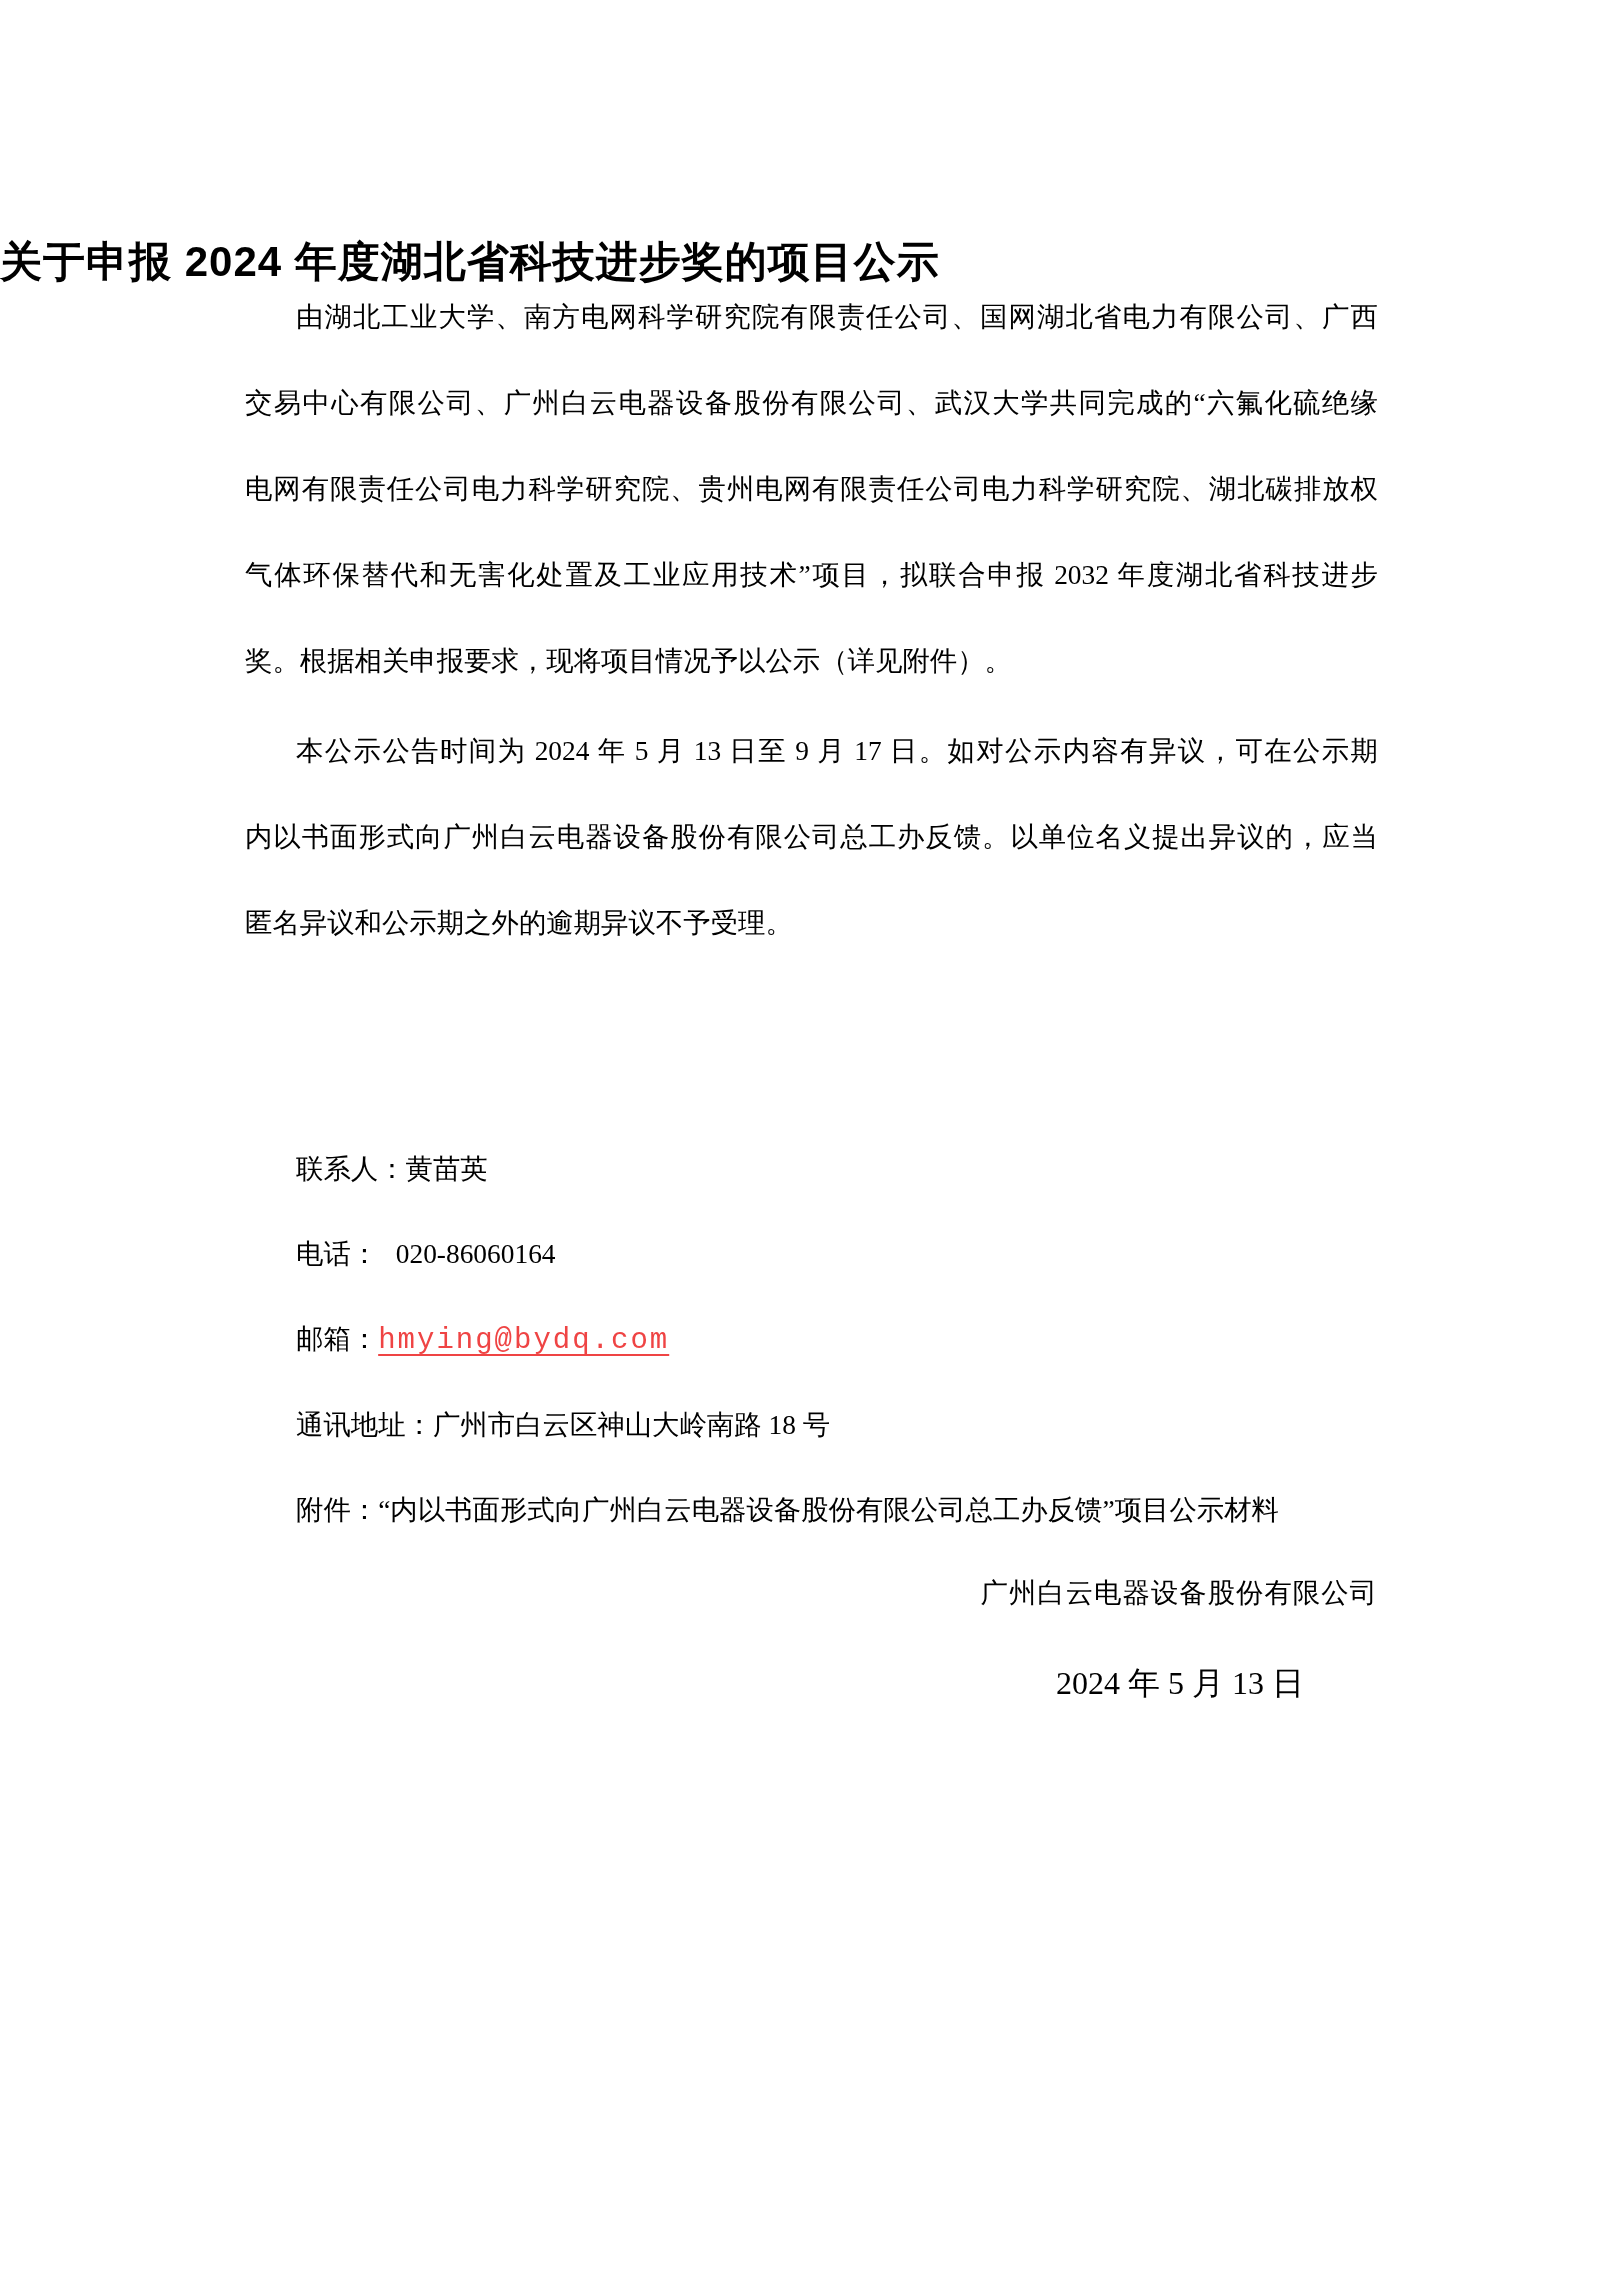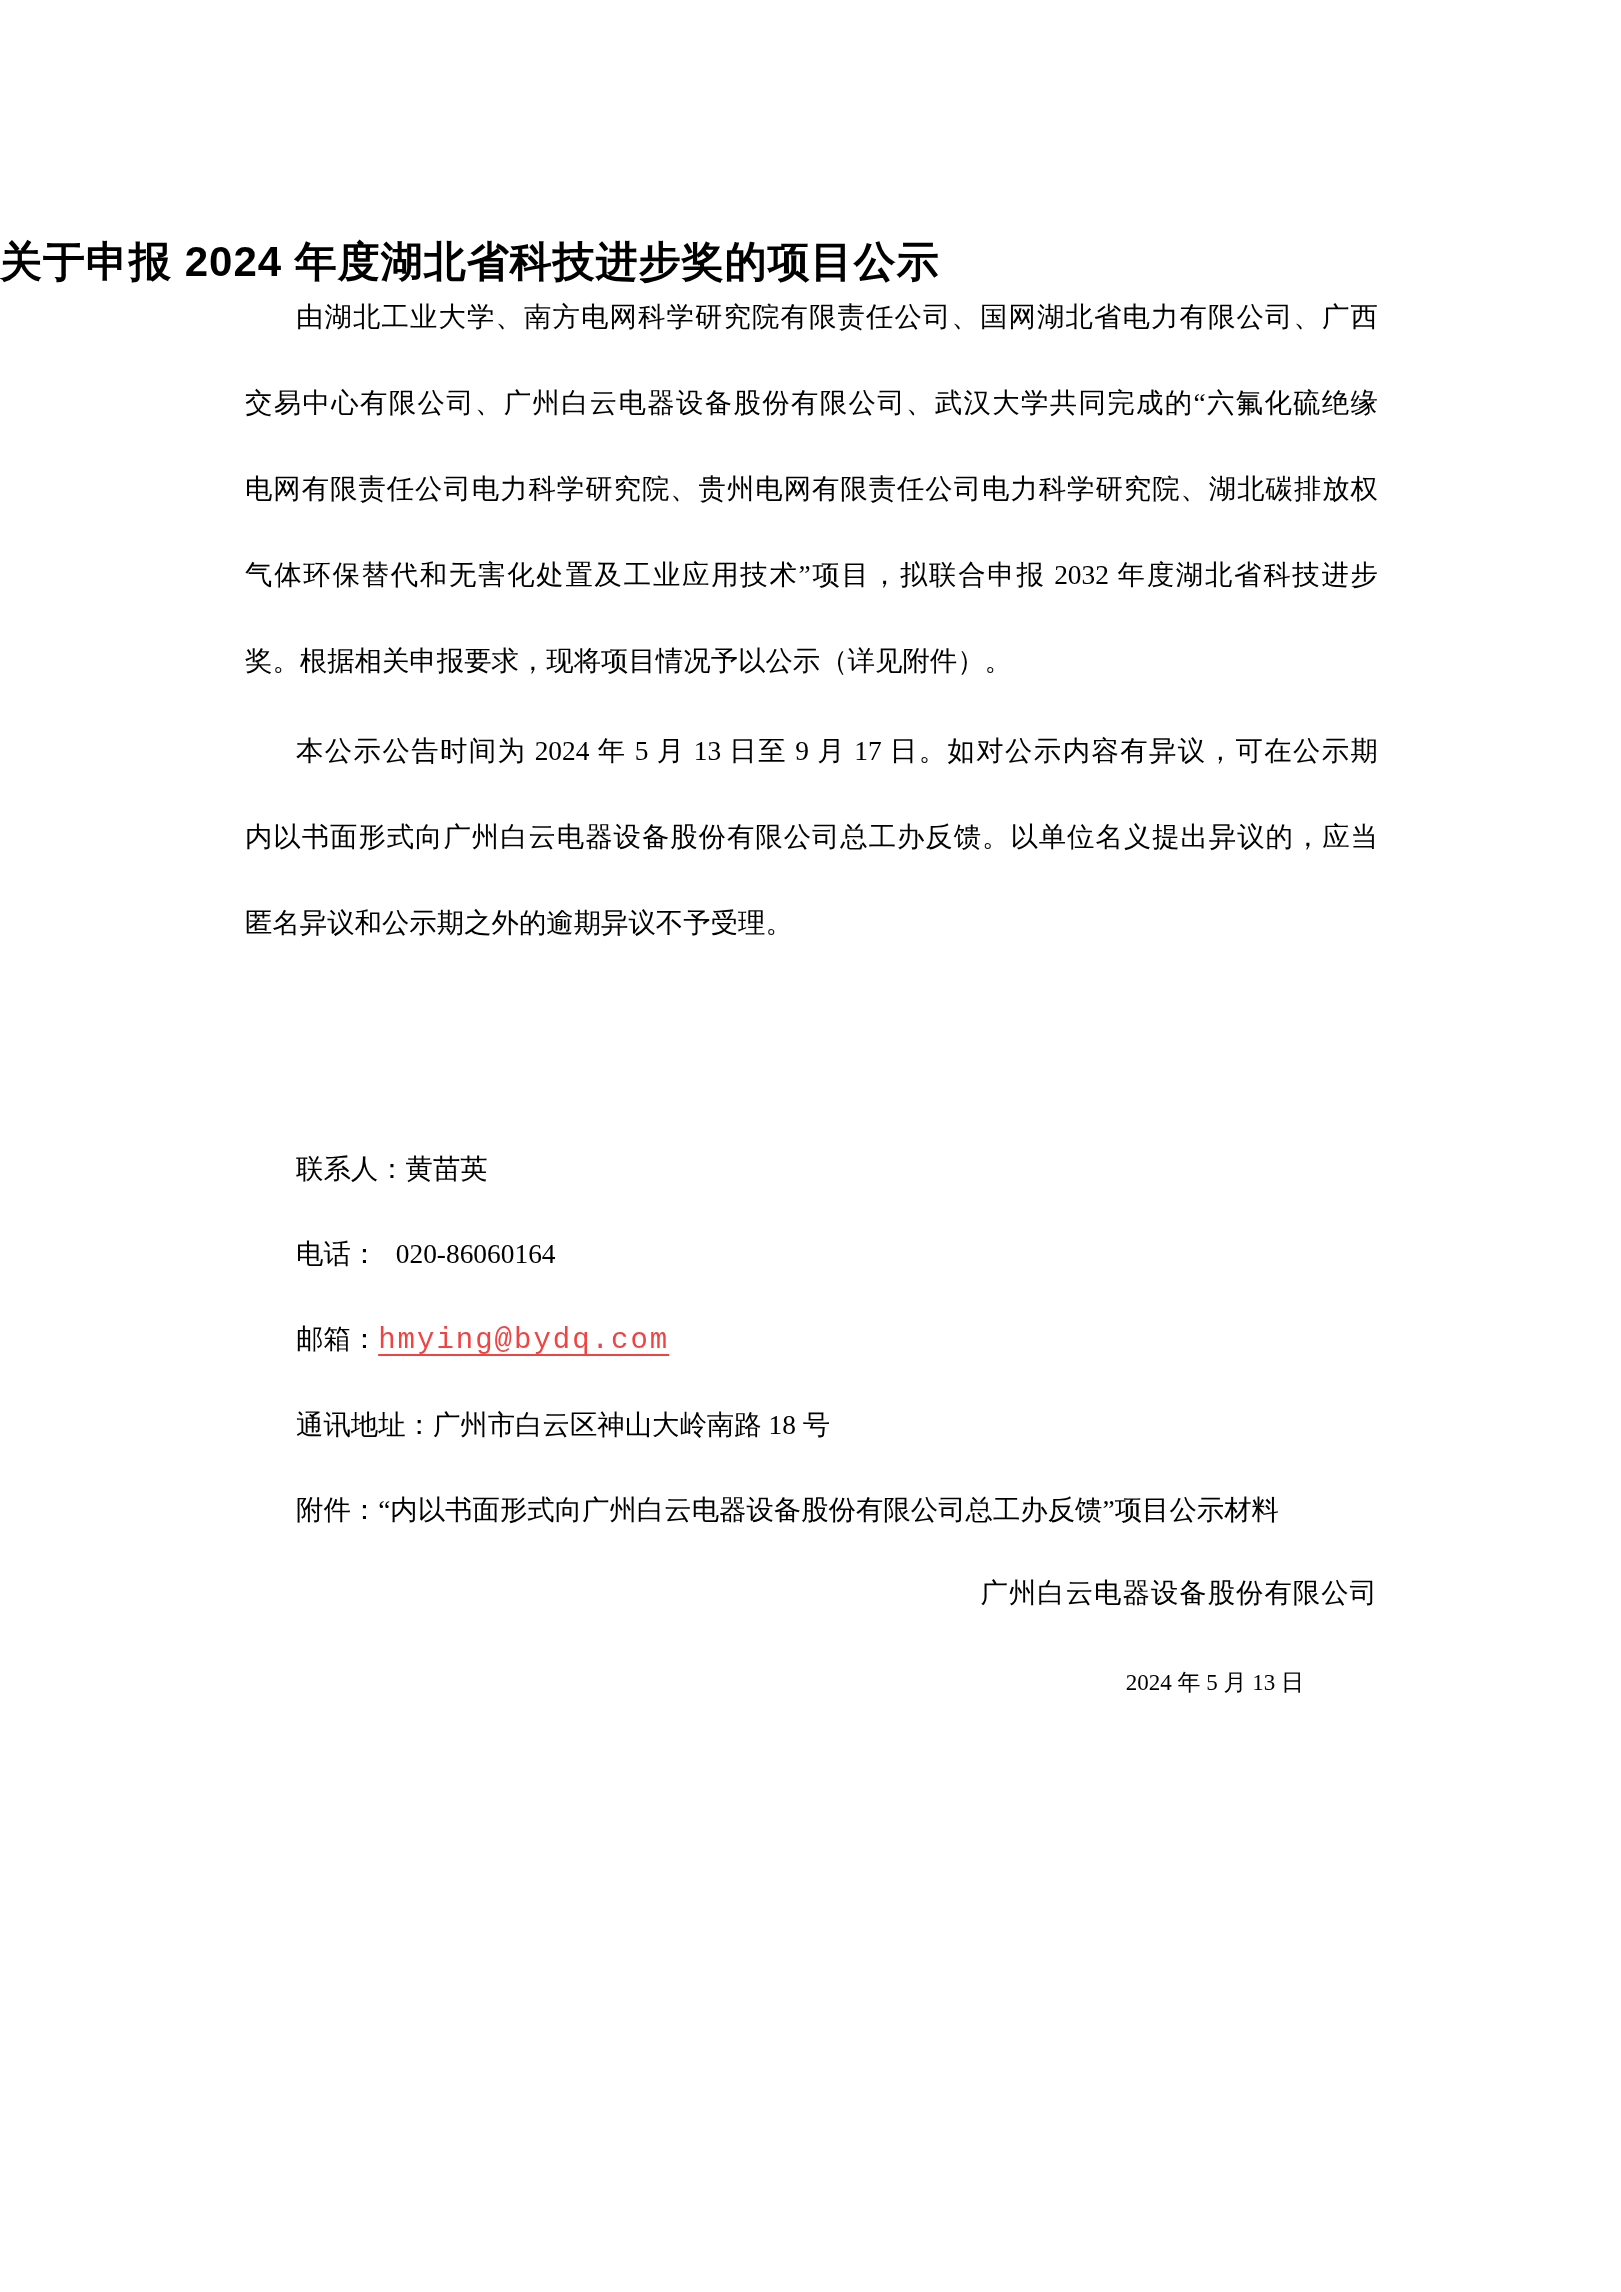--- a/index.html
+++ b/index.html
@@ -72,21 +72,21 @@
     text-align: right;
     letter-spacing: 1px;
   }
   .date-line {
     position: absolute;
     left: 245px;
     top: 1640px;
     width: 1133px;
     padding-right: 74px;
     box-sizing: border-box;
-    font-size: 23px;
+    font-size: 32px;
     line-height: 86px;
     text-align: right;
   }
 </style>
 </head>
 <body>
 
 <div class="page">
 
   <div class="doc-title">关于申报 2024 年度湖北省科技进步奖的项目公示</div>

